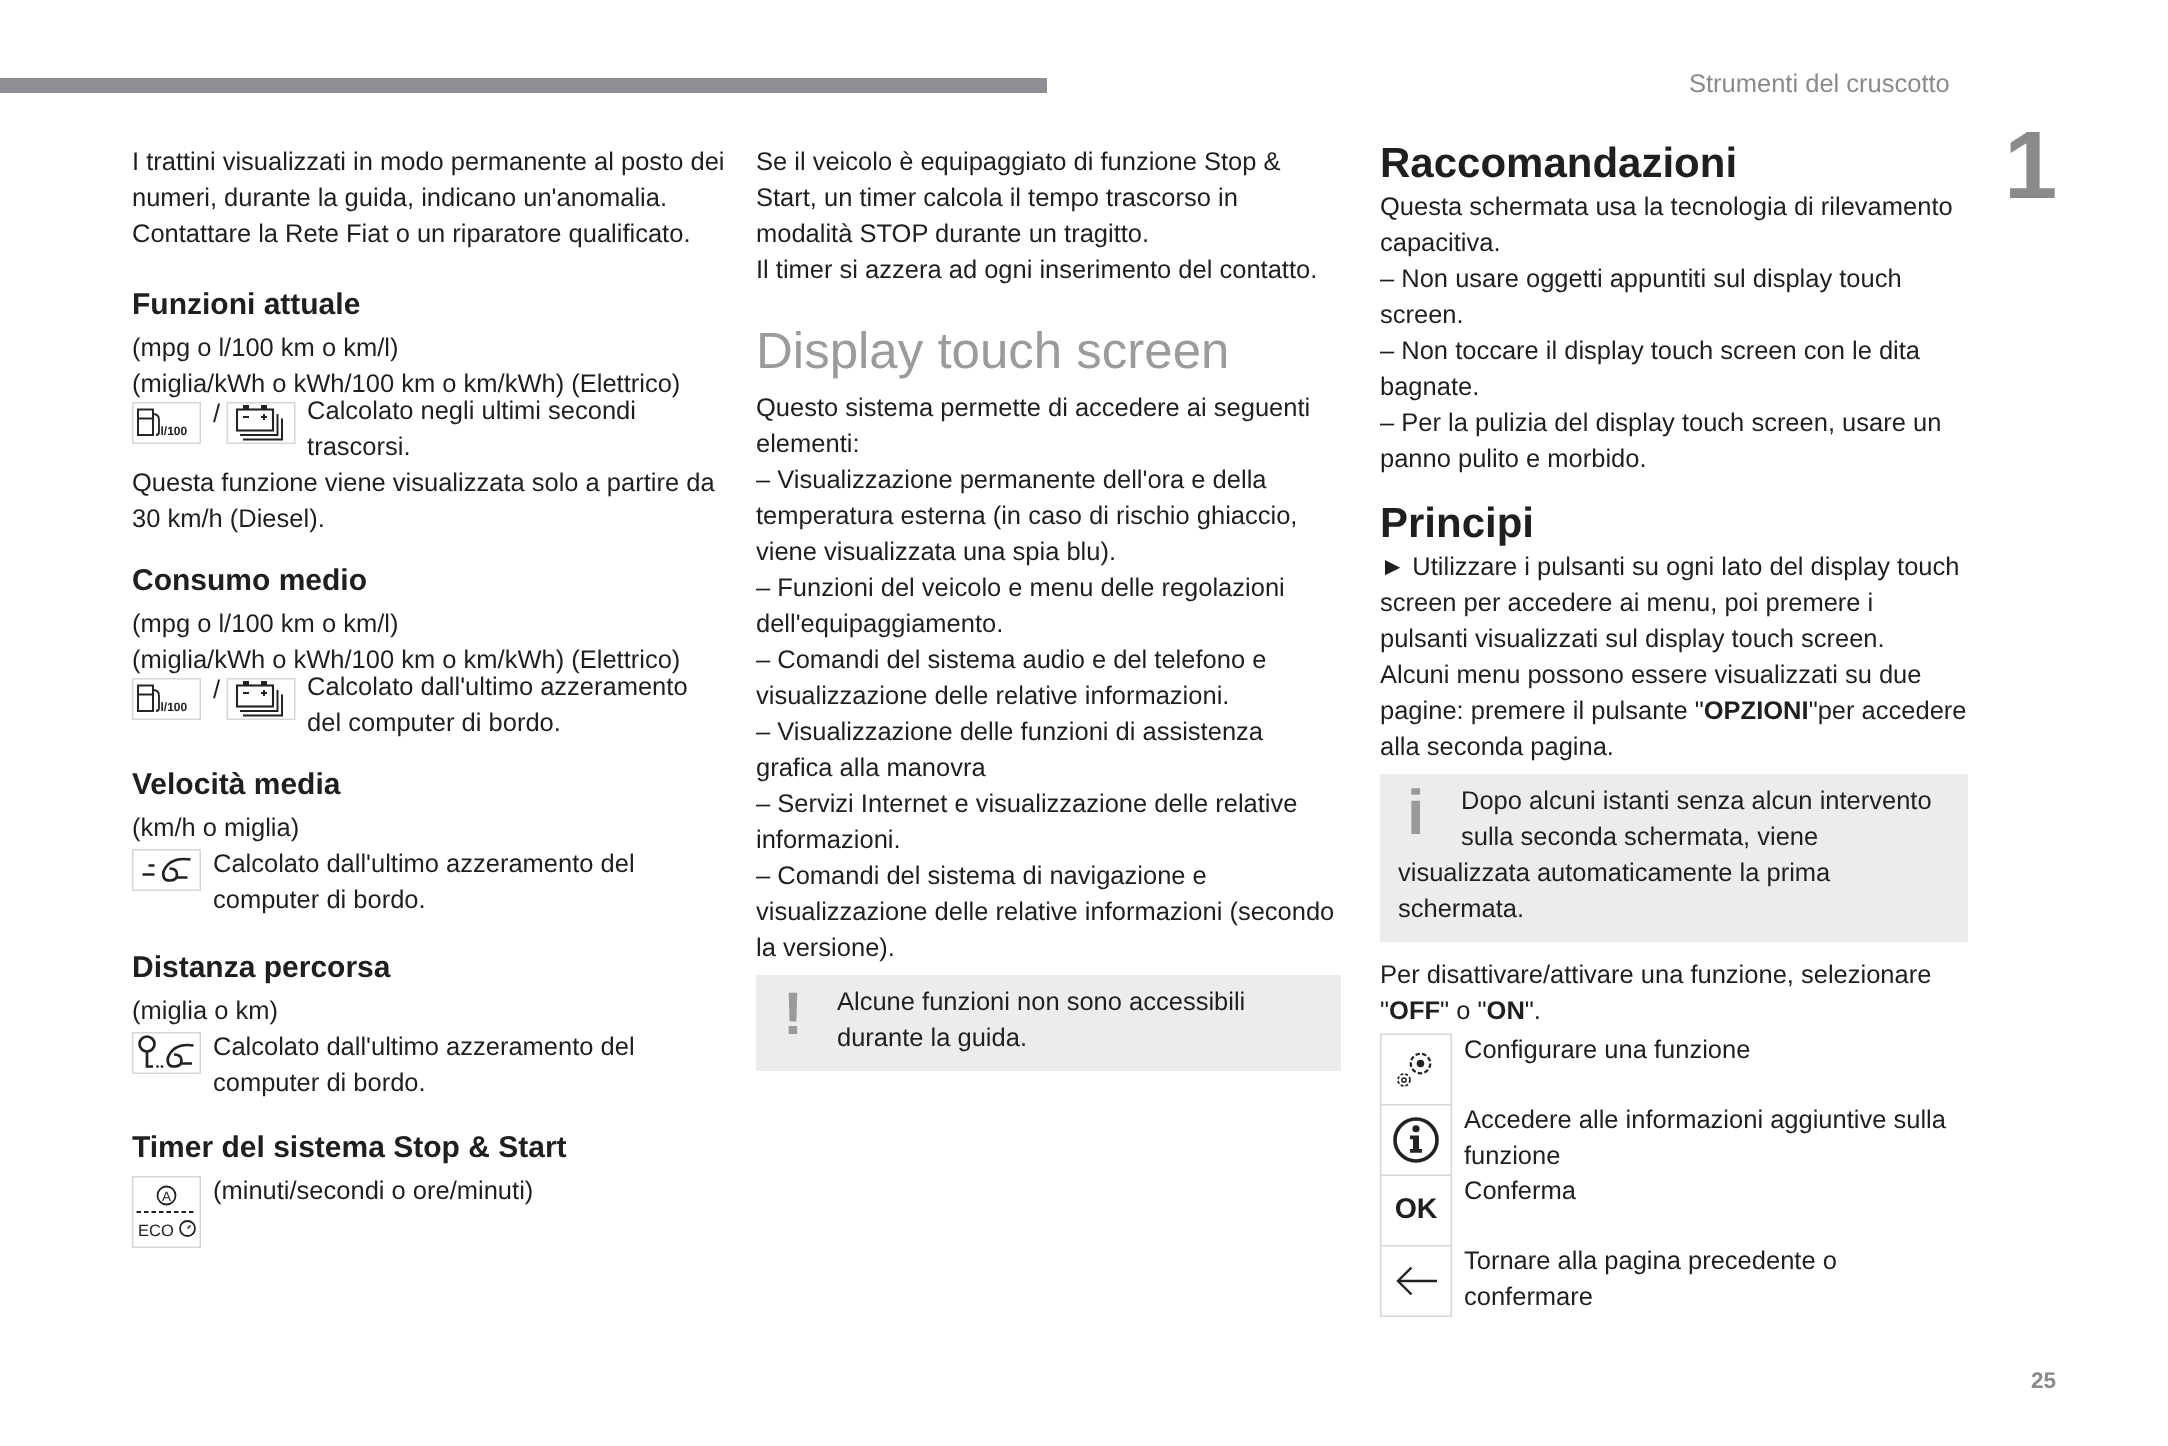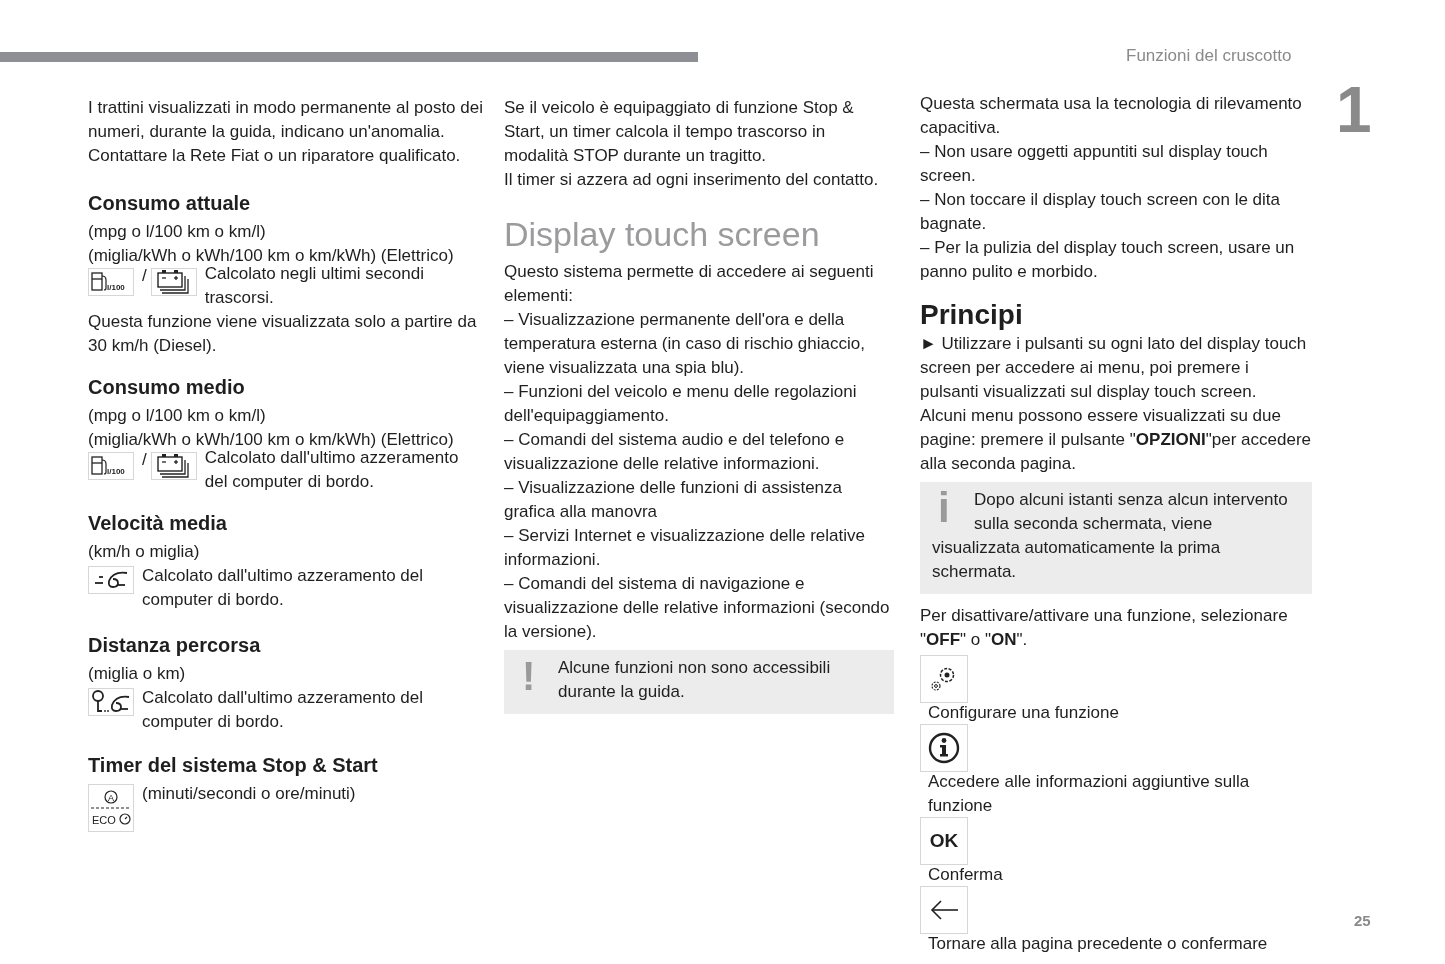--- a/index.html
+++ b/index.html
@@ -29,38 +29,38 @@
   .icon-text { margin-left: 8px; }
 
   h2.light { margin: 22px 0 6px 0; font-size: 34px; font-weight: normal; color: #9b9b9d; line-height: 40px; }
   h2.big { margin: 0; font-size: 28px; font-weight: bold; color: #1f1f1f; line-height: 34px; }
 
   .note-box { background: #ececec; padding: 6px 12px 10px 12px; position: relative; }
   .note-icon { float: left; font-size: 40px; font-weight: bold; color: #9a9a9a; line-height: 40px; width: 36px; text-align: left; margin-left: 6px; }
   .b { font-weight: bold; }
 
   .fn-list { margin-top: 0; }
-  .fn-row { display: flex; align-items: flex-start; flex-direction: column; }
+  .fn-row { display: flex; align-items: flex-start; }
   .fn-row .icon-box { width: 48px; height: 48px; margin-top: -1px; }
   .fn-row .fn-text { margin-left: 8px; margin-top: -2px; }
 </style>
 </head>
 <body>
 
 <div class="top-bar"></div>
-<div class="running-head">Funzioni del cruscotto</div>
+<div class="running-head">Strumenti del cruscotto</div>
 <div class="chapter-num">1</div>
 <div class="page-num">25</div>
 
 <div class="col col1">
   <p>I trattini visualizzati in modo permanente al posto dei numeri, durante la guida, indicano un'anomalia.</p>
   <p>Contattare la Rete Fiat o un riparatore qualificato.</p>
 
   <div class="sec" style="margin-top:22px;">
-    <h3>Consumo attuale</h3>
+    <h3>Funzioni attuale</h3>
     <p>(mpg o l/100 km o km/l)</p>
     <p>(miglia/kWh o kWh/100 km o km/kWh) (Elettrico)</p>
     <div class="icon-row">
       <div class="icon-box">
         <svg width="42" height="24" viewBox="0 0 42 24">
             <rect x="2" y="3" width="10" height="17" fill="none" stroke="#222" stroke-width="1.3"></rect>
             <line x1="2" y1="9" x2="12" y2="9" stroke="#222" stroke-width="1.3"></line>
             <path d="M12 6 q4 0 4 4 v8 q0 2 -2 2" fill="none" stroke="#222" stroke-width="1.2"></path>
             <text x="17" y="20" font-size="8" font-weight="bold" font-family="Liberation Sans, sans-serif" fill="#222">l/100</text>
           </svg>
@@ -178,20 +178,21 @@
   <p>–  Servizi Internet e visualizzazione delle relative informazioni.</p>
   <p>–  Comandi del sistema di navigazione e visualizzazione delle relative informazioni (secondo la versione).</p>
 
   <div class="note-box" style="margin-top:6px;">
     <span class="note-icon">!</span>
     <p>Alcune funzioni non sono accessibili durante la guida.</p>
   </div>
 </div>
 
 <div class="col col3" style="top:92px;">
+  <h2 class="big">Raccomandazioni</h2>
   <p>Questa schermata usa la tecnologia di rilevamento capacitiva.</p>
   <p>–  Non usare oggetti appuntiti sul display touch screen.</p>
   <p>–  Non toccare il display touch screen con le dita bagnate.</p>
   <p>–  Per la pulizia del display touch screen, usare un panno pulito e morbido.</p>
 
   <h2 class="big" style="margin-top:14px;">Principi</h2>
   <p>►  Utilizzare i pulsanti su ogni lato del display touch screen per accedere ai menu, poi premere i pulsanti visualizzati sul display touch screen.</p>
   <p><span>Alcuni menu possono essere visualizzati su due pagine: premere il pulsante "</span><span class="b">OPZIONI</span><span>"per accedere alla seconda pagina.</span></p>
 
   <div class="note-box" style="margin-top:6px;">

